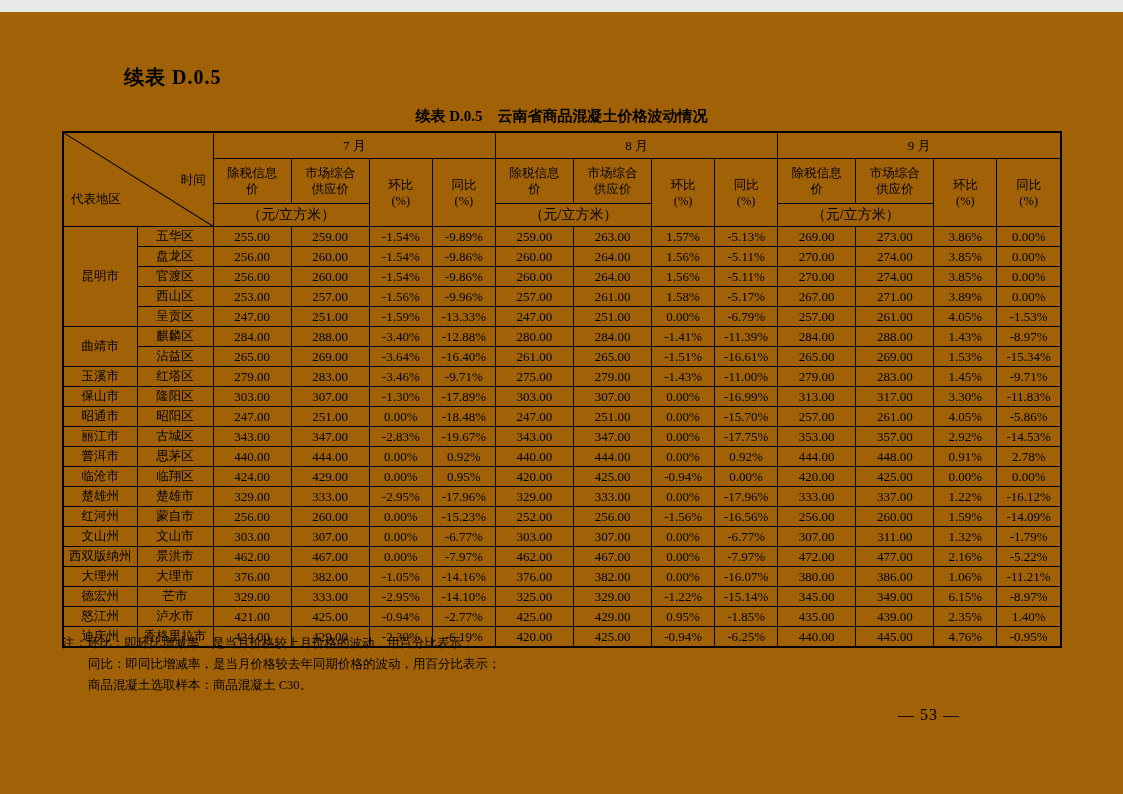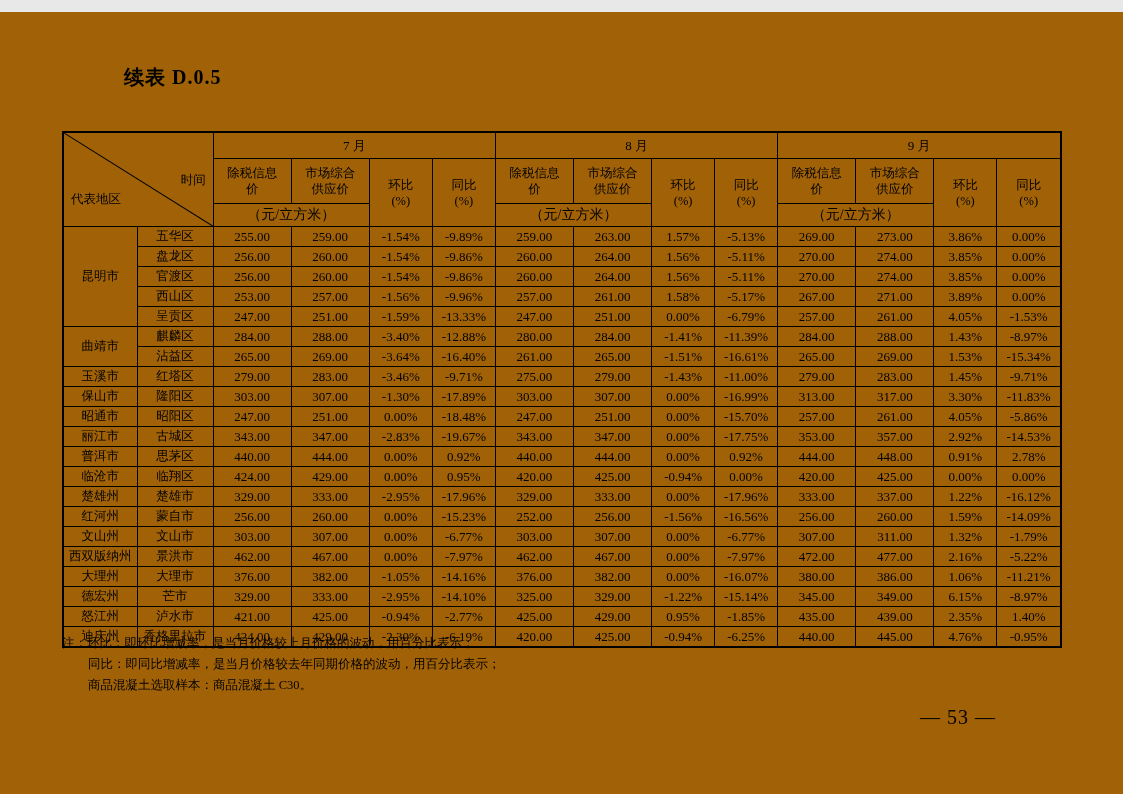--- a/index.html
+++ b/index.html
@@ -55,31 +55,32 @@
     font-family:Liberation Mono, monospace;
   }
   .notes{
     position:absolute;left:62px;top:621px;
     font-size:12.5px;line-height:21px;
   }
   .note-line{white-space:pre;}
   .note-indent{padding-left:26px;}
   .page-number{
     position:absolute;left:898px;top:694px;width:120px;
-    text-align:center;font-size:20px;
+    text-align:left;font-size:16px;
     letter-spacing:1px;
   }
 </style>
 </head>
 <body>
 
 <div class="page">
 
   <div class="doc-title">续表 D.0.5</div>
 
+  <div class="table-caption">续表 D.0.5　云南省商品混凝土价格波动情况</div>
 
   <table class="price-table">
     <colgroup>
       <col style="width:74px">
         <col style="width:76px">
       <col style="width:78px">
         <col style="width:78px">
         <col style="width:63px">
         <col style="width:63px">
       <col style="width:78px">

